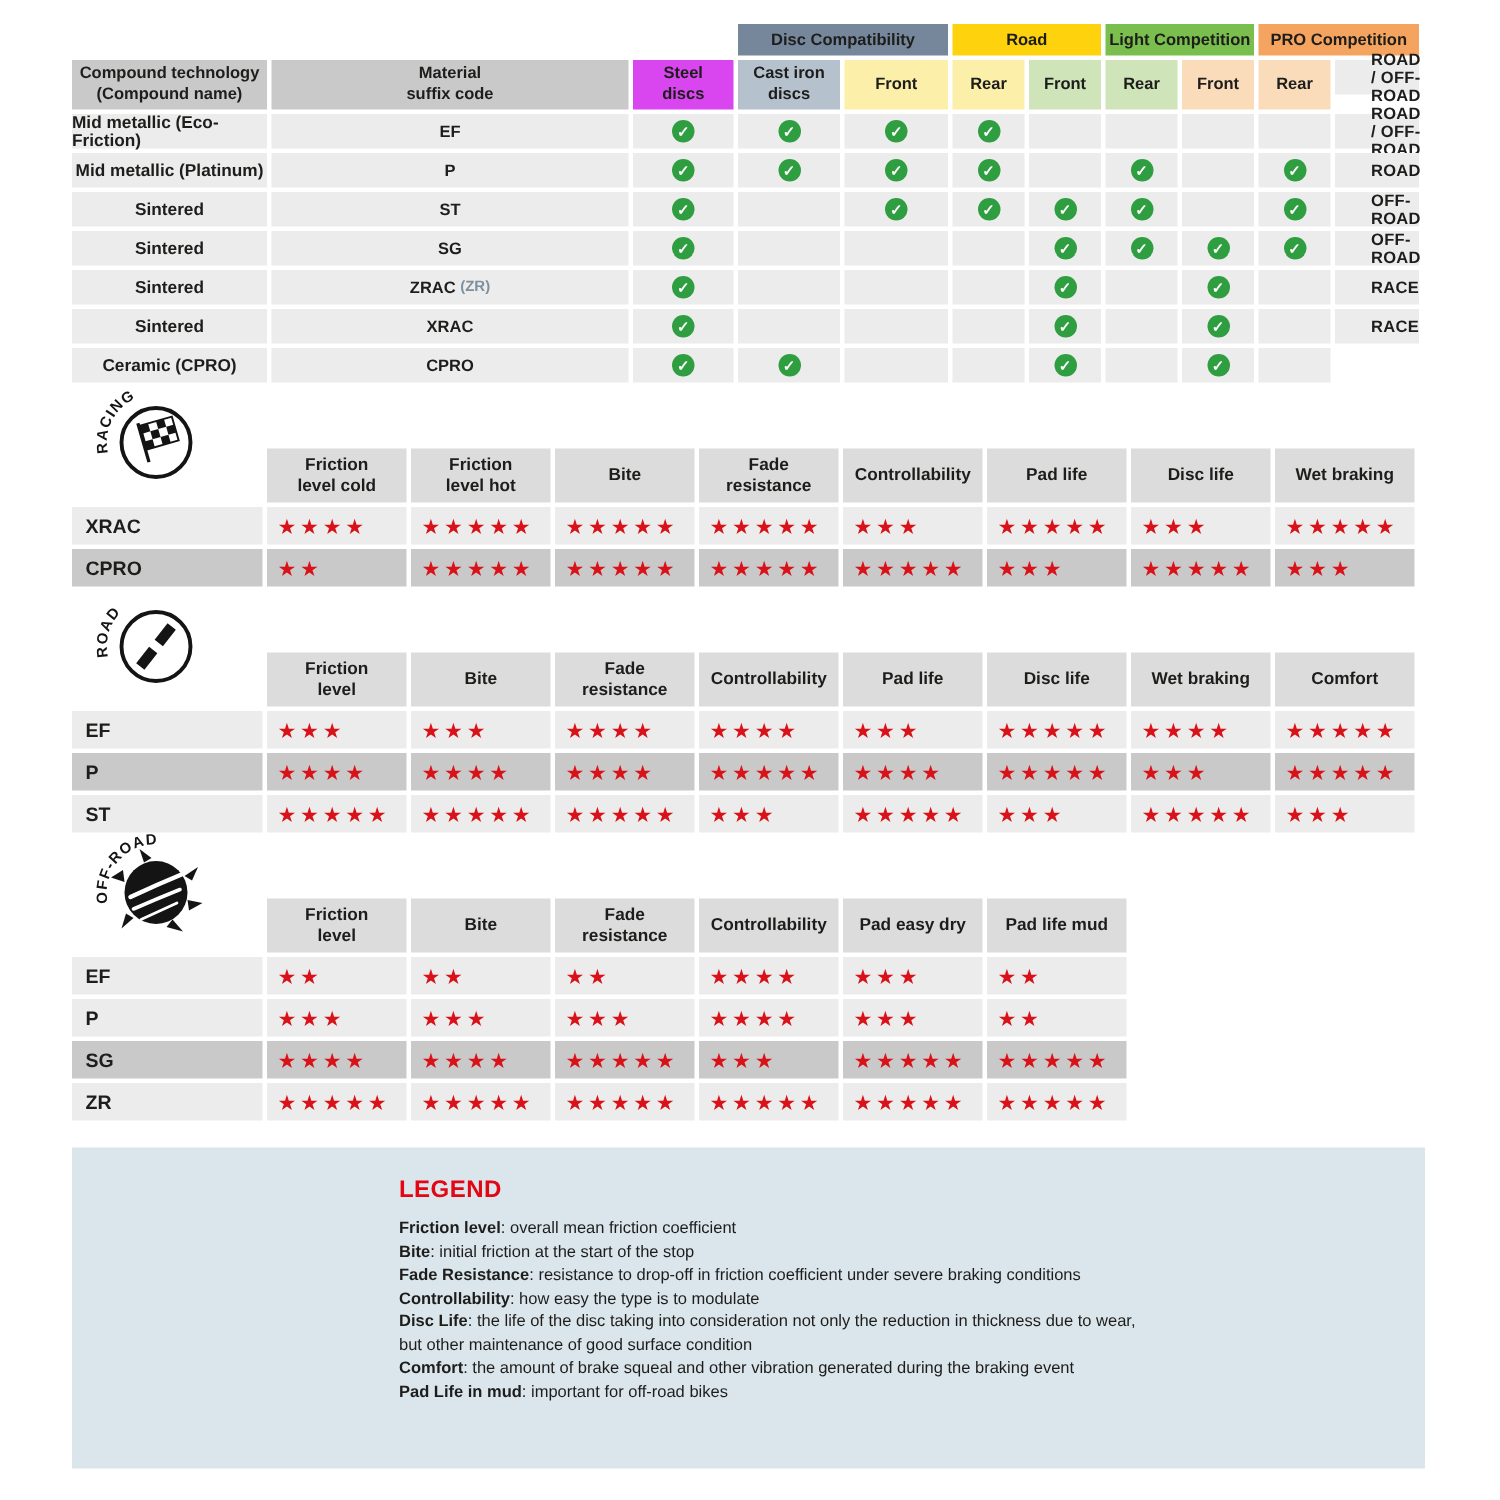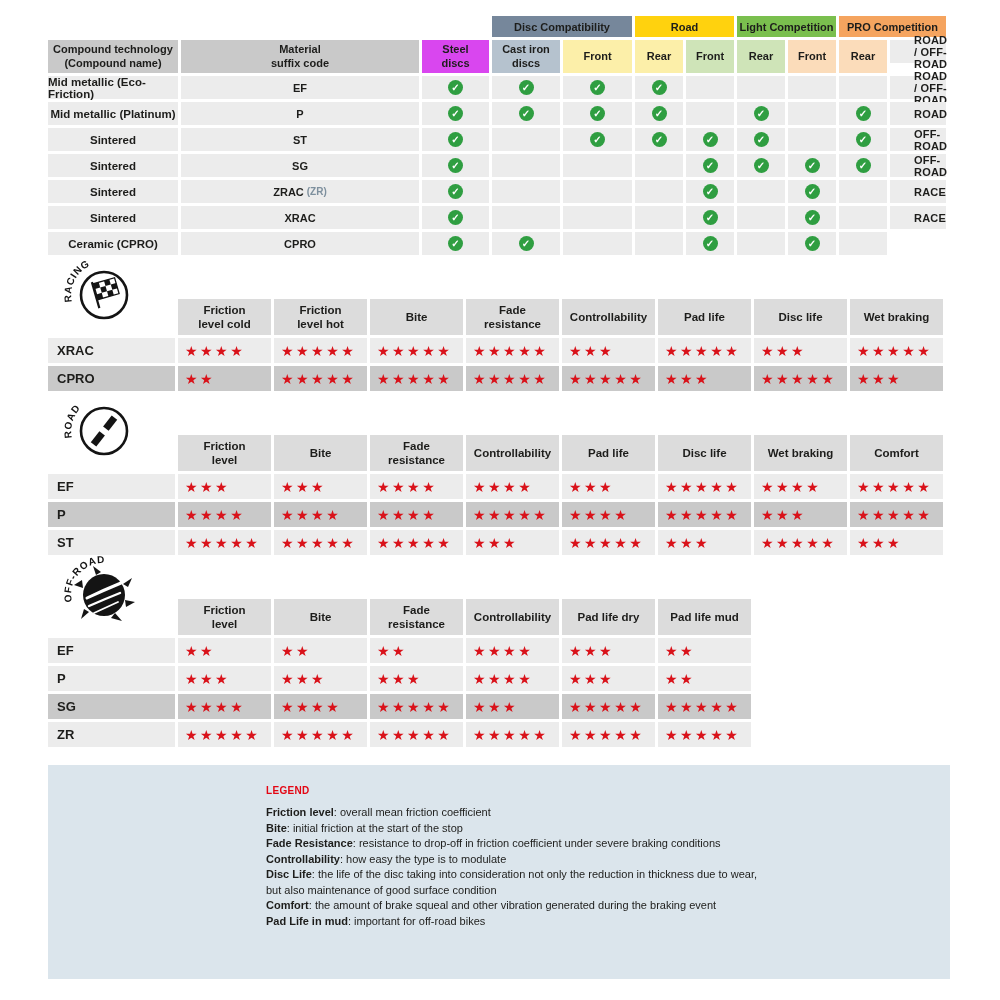--- a/index.html
+++ b/index.html
@@ -61,21 +61,21 @@
     height: 25px; display: flex; align-items: center;
     padding-left: 9px; font-size: 13px; font-weight: bold;
   }
   .stars-cell {
     height: 25px; display: flex; align-items: center;
     padding-left: 7px; font-size: 14px; letter-spacing: 2.5px;
   }
 
   
   .legend { margin-top: 18px; min-height: 214px; padding: 20px 20px 20px 218px; }
-  .legend-title { font-weight: bold; font-size: 10px; margin-bottom: 9px; letter-spacing: .3px; }
+  .legend-title { font-weight: bold; font-size: 16px; margin-bottom: 9px; letter-spacing: .3px; }
   .legend-item { font-size: 11px; line-height: 15.5px; }
   .legend-item b { font-weight: bold; }
 </style>
 </head>
 <body>
 
 <div class="page">
   <div id="compat-grid" class="compat-grid">
       <div class="span3"></div>
       <div class="group-header" style="background: rgb(118, 135, 155);">Disc Compatibility</div>
@@ -359,21 +359,21 @@
             <path d="M 32 62 Q 45 56 56 51" stroke="#fff" stroke-width="1.8" fill="none" stroke-linecap="round"></path>
           </svg></div>
         <div class="perf-grid cols-6">
           <div class="perf-corner"></div>
           <div class="perf-header">Friction
 level</div>
           <div class="perf-header">Bite</div>
           <div class="perf-header">Fade
 resistance</div>
           <div class="perf-header">Controllability</div>
-          <div class="perf-header">Pad life dry</div>
+          <div class="perf-header">Pad easy dry</div>
           <div class="perf-header">Pad life mud</div>
           <div class="perf-label" style="background: rgb(236, 236, 236);">EF</div>
           <div class="stars-cell" style="background: rgb(236, 236, 236); color: rgb(217, 18, 26);">★★</div>
           <div class="stars-cell" style="background: rgb(236, 236, 236); color: rgb(217, 18, 26);">★★</div>
           <div class="stars-cell" style="background: rgb(236, 236, 236); color: rgb(217, 18, 26);">★★</div>
           <div class="stars-cell" style="background: rgb(236, 236, 236); color: rgb(217, 18, 26);">★★★★</div>
           <div class="stars-cell" style="background: rgb(236, 236, 236); color: rgb(217, 18, 26);">★★★</div>
           <div class="stars-cell" style="background: rgb(236, 236, 236); color: rgb(217, 18, 26);">★★</div>
           <div class="perf-label" style="background: rgb(236, 236, 236);">P</div>
           <div class="stars-cell" style="background: rgb(236, 236, 236); color: rgb(217, 18, 26);">★★★</div>
@@ -400,18 +400,18 @@
       </section>
     </div>
   <div class="legend" id="legend-panel" style="background: rgb(219, 229, 236);">
     <div class="legend-title" id="legend-title" style="color: rgb(227, 6, 19);">LEGEND</div>
     <div id="legend-items">
         <div class="legend-item"><b>Friction level</b><span>: overall mean friction coefficient</span></div>
         <div class="legend-item"><b>Bite</b><span>: initial friction at the start of the stop</span></div>
         <div class="legend-item"><b>Fade Resistance</b><span>: resistance to drop-off in friction coefficient under severe braking conditions</span></div>
         <div class="legend-item"><b>Controllability</b><span>: how easy the type is to modulate</span></div>
         <div class="legend-item"><b>Disc Life</b><span>: the life of the disc taking into consideration not only the reduction in thickness due to wear,</span></div>
-        <div class="legend-item"><span>but also maintenance of good surface condition</span></div>
+        <div class="legend-item"><span>but other maintenance of good surface condition</span></div>
         <div class="legend-item"><b>Comfort</b><span>: the amount of brake squeal and other vibration generated during the braking event</span></div>
         <div class="legend-item"><b>Pad Life in mud</b><span>: important for off-road bikes</span></div>
       </div>
   </div>
 </div>
 
 </body></html>

